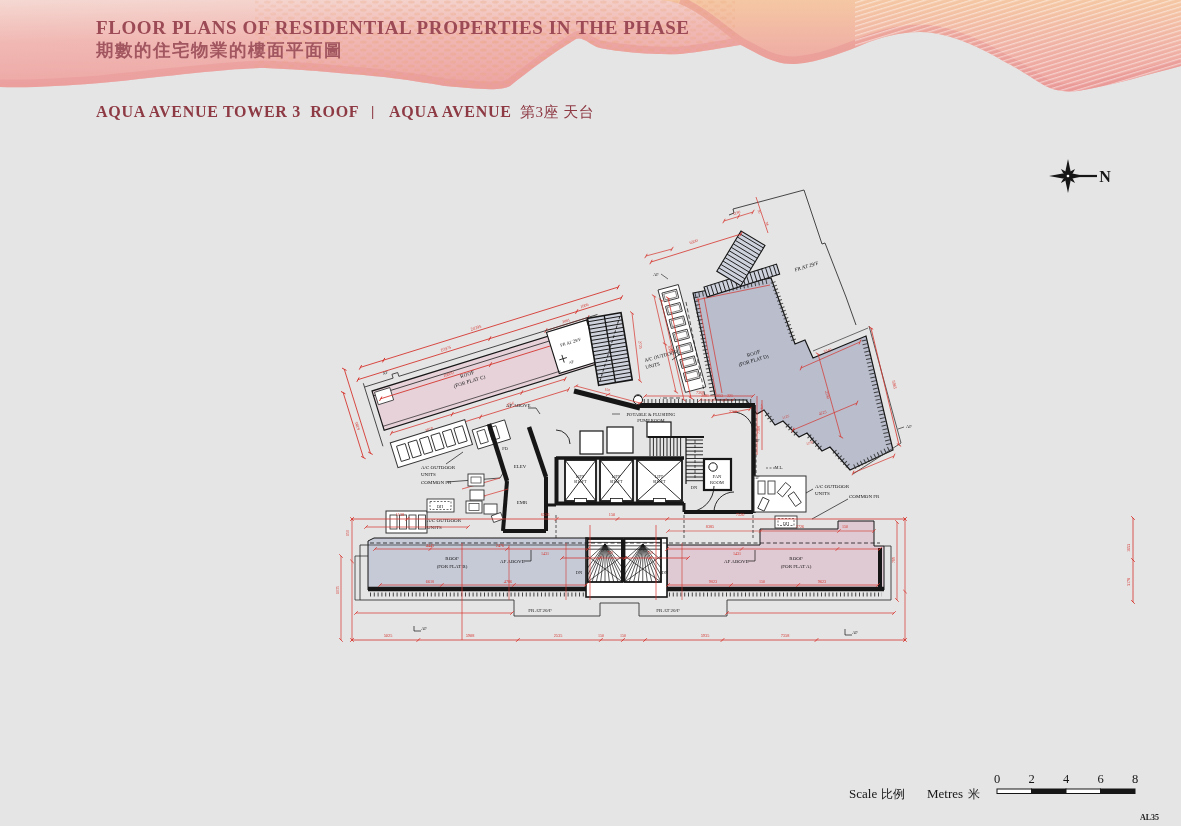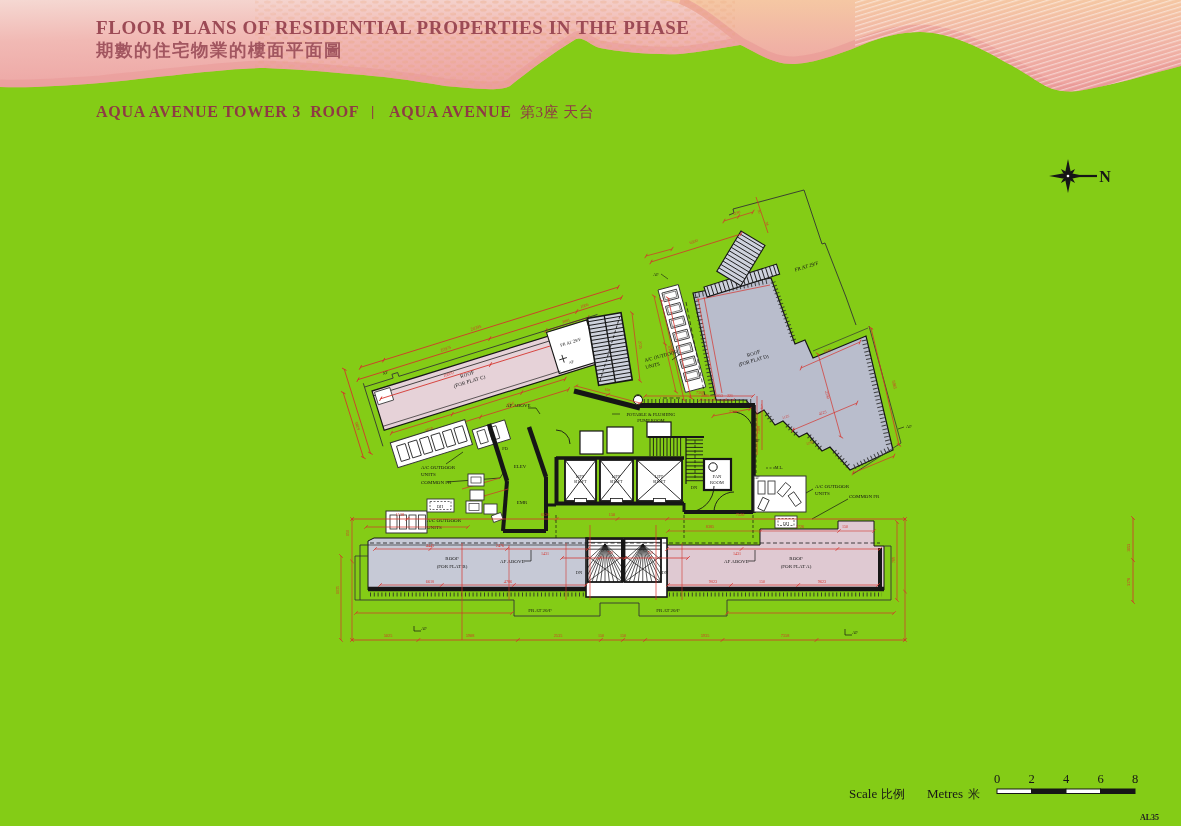--- a/index.html
+++ b/index.html
@@ -1,15 +1,15 @@
 <!DOCTYPE html>
 <html><head><meta charset="utf-8">
 <style>
 html,body{margin:0;padding:0;background:#fff;}
-#page{position:relative;width:1181px;height:826px;overflow:hidden;background:#84cc16;}
+#page{position:relative;width:1181px;height:826px;overflow:hidden;background:#e5e5e5;}
 </style></head>
 <body>
 <div id="page">
 <svg width="1181" height="826" viewBox="0 0 1181 826">
 <defs>
 <linearGradient id="gL" x1="0" y1="0" x2="0.2" y2="1">
 <stop offset="0" stop-color="#f5d8d2"></stop>
           <stop offset="0.45" stop-color="#f1b9b4"></stop>
           <stop offset="1" stop-color="#eda6a4"></stop>
         </linearGradient>

